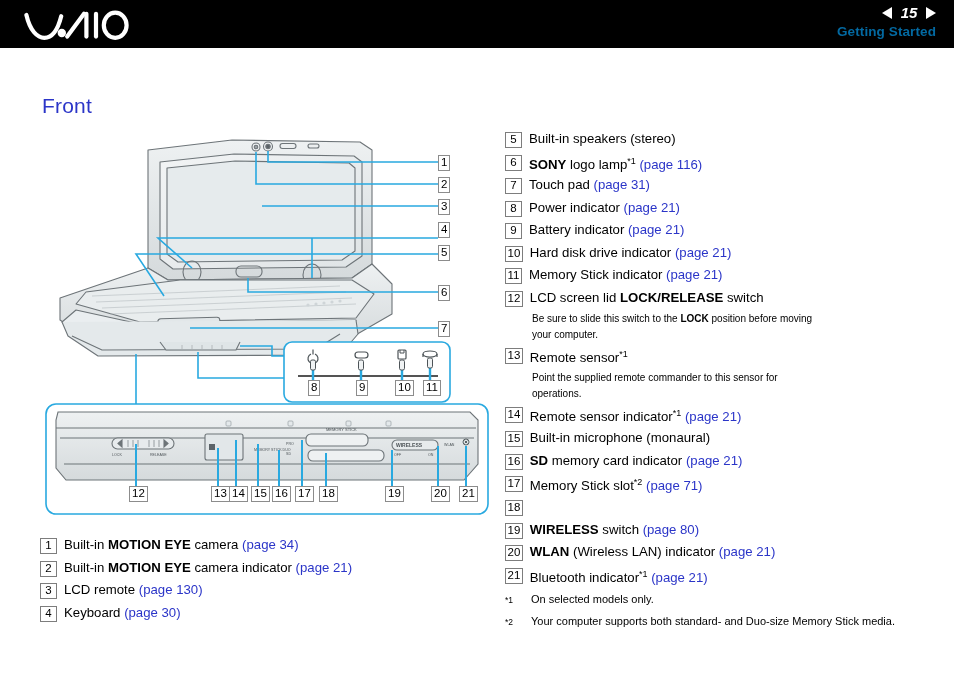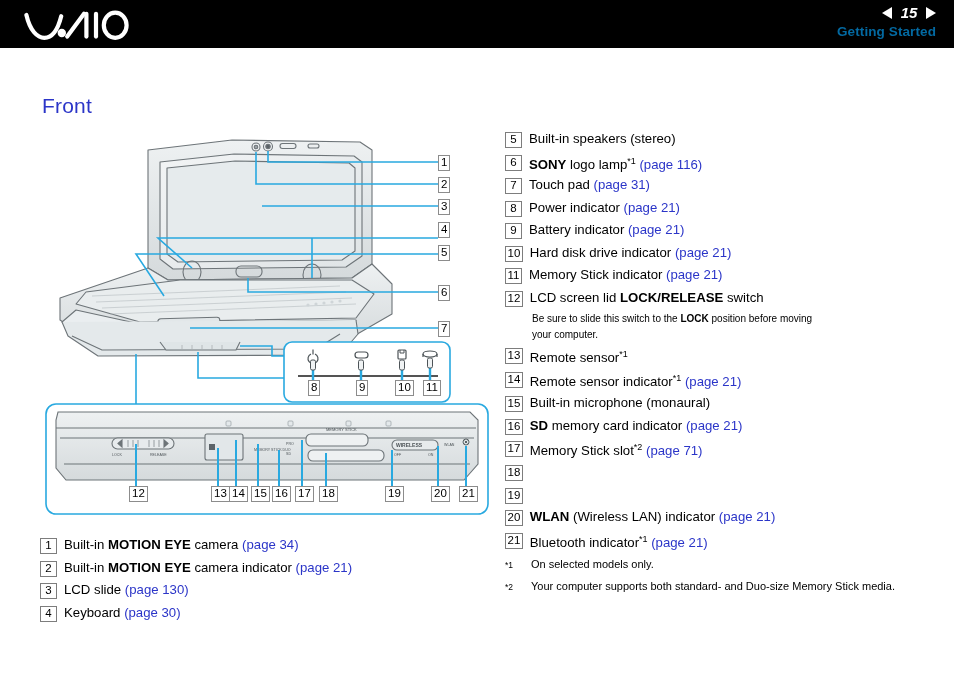--- a/index.html
+++ b/index.html
@@ -338,21 +338,21 @@
   <div class="item">
     <span class="numbox">1</span>
     <span class="itext"><span>Built-in </span><b>MOTION EYE</b><span> camera </span><span class="blue">(page 34)</span></span>
   </div>
   <div class="item">
     <span class="numbox">2</span>
     <span class="itext"><span>Built-in </span><b>MOTION EYE</b><span> camera indicator </span><span class="blue">(page 21)</span></span>
   </div>
   <div class="item">
     <span class="numbox">3</span>
-    <span class="itext"><span>LCD slide </span><span class="blue">(page 130)</span></span>
+    <span class="itext"><span>LCD remote </span><span class="blue">(page 130)</span></span>
   </div>
   <div class="item">
     <span class="numbox">4</span>
     <span class="itext"><span>Keyboard </span><span class="blue">(page 30)</span></span>
   </div>
 </div>
 
 <div class="right-col">
 
   <div class="item">
@@ -396,20 +396,24 @@
   </div>
   <div class="sub-line">
     <span>Be sure to slide this switch to the </span><b>LOCK</b><span> position before moving</span><br>
     <span>your computer.</span>
   </div>
 
   <div class="item">
     <span class="numbox">13</span>
     <span class="itext"><span>Remote sensor</span><span class="sup">*1</span></span>
   </div>
+  <div class="sub-line">
+    <span>Point the supplied remote commander to this sensor for</span><br>
+    <span>operations.</span>
+  </div>
 
   <div class="item">
     <span class="numbox">14</span>
     <span class="itext"><span>Remote sensor indicator</span><span class="sup">*1</span><span class="blue"> (page 21)</span></span>
   </div>
 
   <div class="item">
     <span class="numbox">15</span>
     <span class="itext"><span>Built-in microphone (monaural)</span></span>
   </div>
@@ -423,20 +427,21 @@
     <span class="numbox">17</span>
     <span class="itext"><span>Memory Stick slot</span><span class="sup">*2</span><span class="blue"> (page 71)</span></span>
   </div>
 
   <div class="item">
     <span class="numbox">18</span>
   </div>
 
   <div class="item">
     <span class="numbox">19</span>
+    <span class="itext"><b>WIRELESS</b><span> switch </span><span class="blue">(page 80)</span></span>
   </div>
 
   <div class="item">
     <span class="numbox">20</span>
     <span class="itext"><b>WLAN</b><span> (Wireless LAN) indicator </span><span class="blue">(page 21)</span></span>
   </div>
 
   <div class="item">
     <span class="numbox">21</span>
     <span class="itext"><span>Bluetooth indicator</span><span class="sup">*1</span><span class="blue"> (page 21)</span></span>

